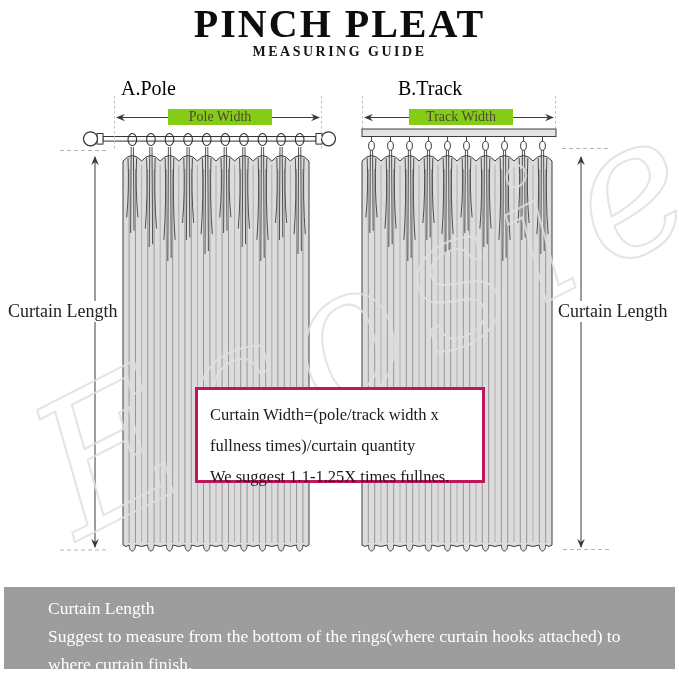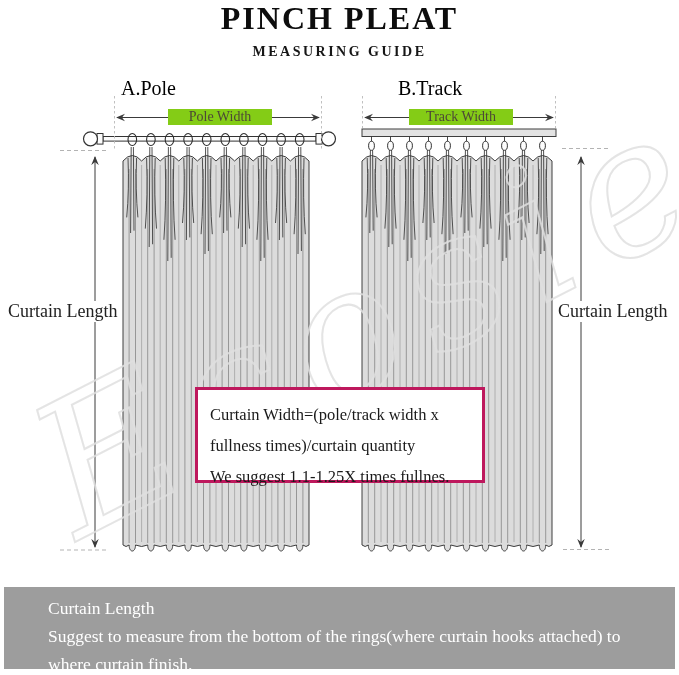--- a/index.html
+++ b/index.html
@@ -1,19 +1,19 @@
 <!DOCTYPE html>
 <html style="--wm: #e0e0e0; --accent: #4d4836; --bar: #9d9d9d;"><head>
 <meta charset="utf-8">
 <style>
   html,body{margin:0;padding:0;background:#fff;}
   .stage{position:relative;width:679px;height:675px;background:#fff;overflow:hidden;
          font-family:"Liberation Serif", serif;}
   .title{position:absolute;top:0px;left:0;width:679px;text-align:center;
-         font-size:32px;font-weight:bold;letter-spacing:2px;color:#0d0d0d;}
+         font-size:40px;font-weight:bold;letter-spacing:2px;color:#0d0d0d;}
   .subtitle{position:absolute;top:44px;left:0;width:679px;text-align:center;
          font-size:14px;font-weight:bold;letter-spacing:2.5px;color:#161616;}
   svg.diagram{position:absolute;left:0;top:0;}
   .watermark{position:absolute;left:-30px;top:190px;width:800px;height:260px;
          text-align:center;font-style:italic;font-family:"DejaVu Serif", serif;
          font-size:185px;letter-spacing:18px;line-height:260px;
          transform:rotate(-27deg);color:transparent;
          -webkit-text-stroke:2px var(--wm,#e0e0e0);opacity:.85;pointer-events:none;}
   .lbl{position:absolute;top:77px;font-size:20px;color:#000000;}
   .lbl.a{left:121px;} .lbl.b{left:356px;margin-left:42px;}

